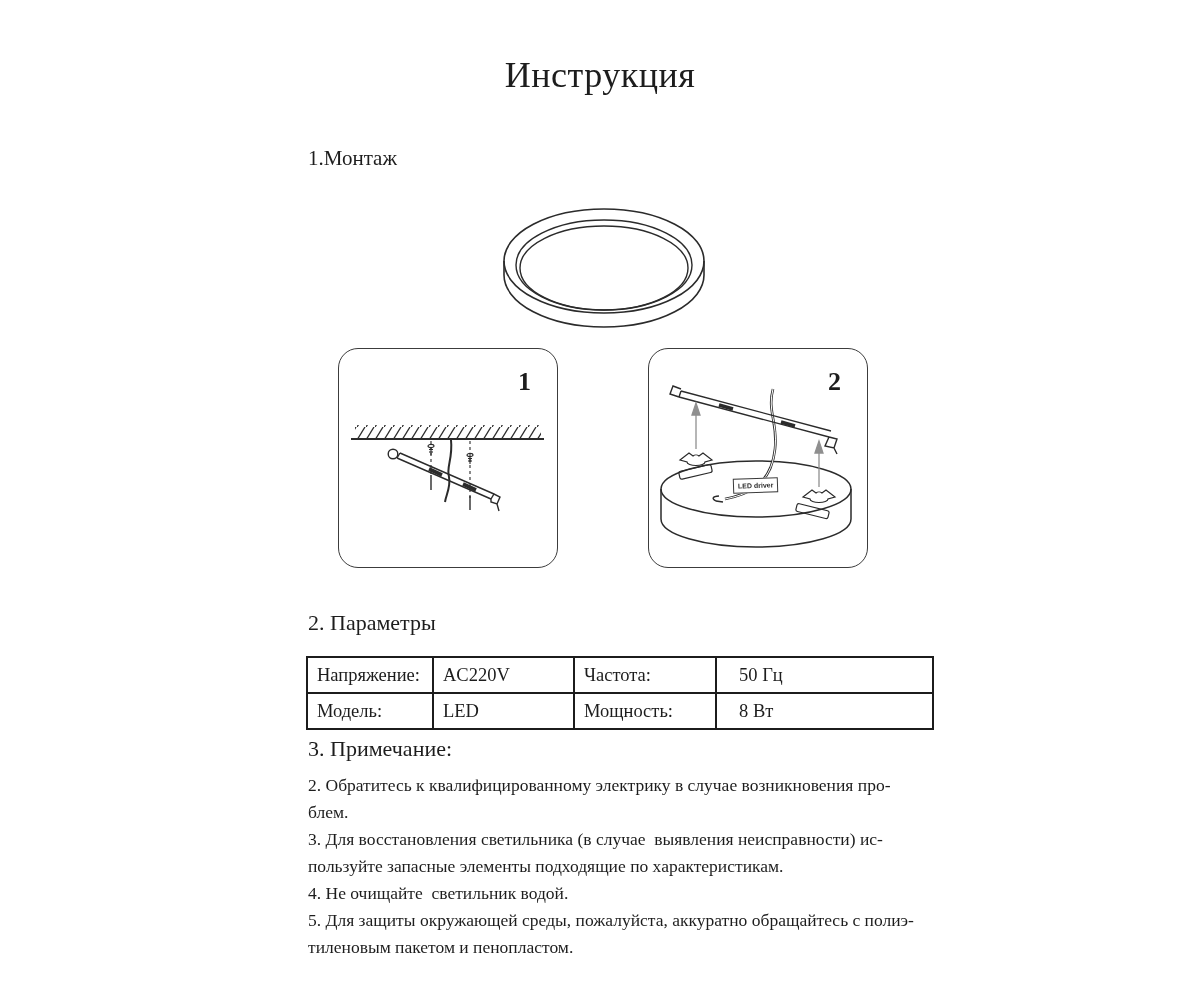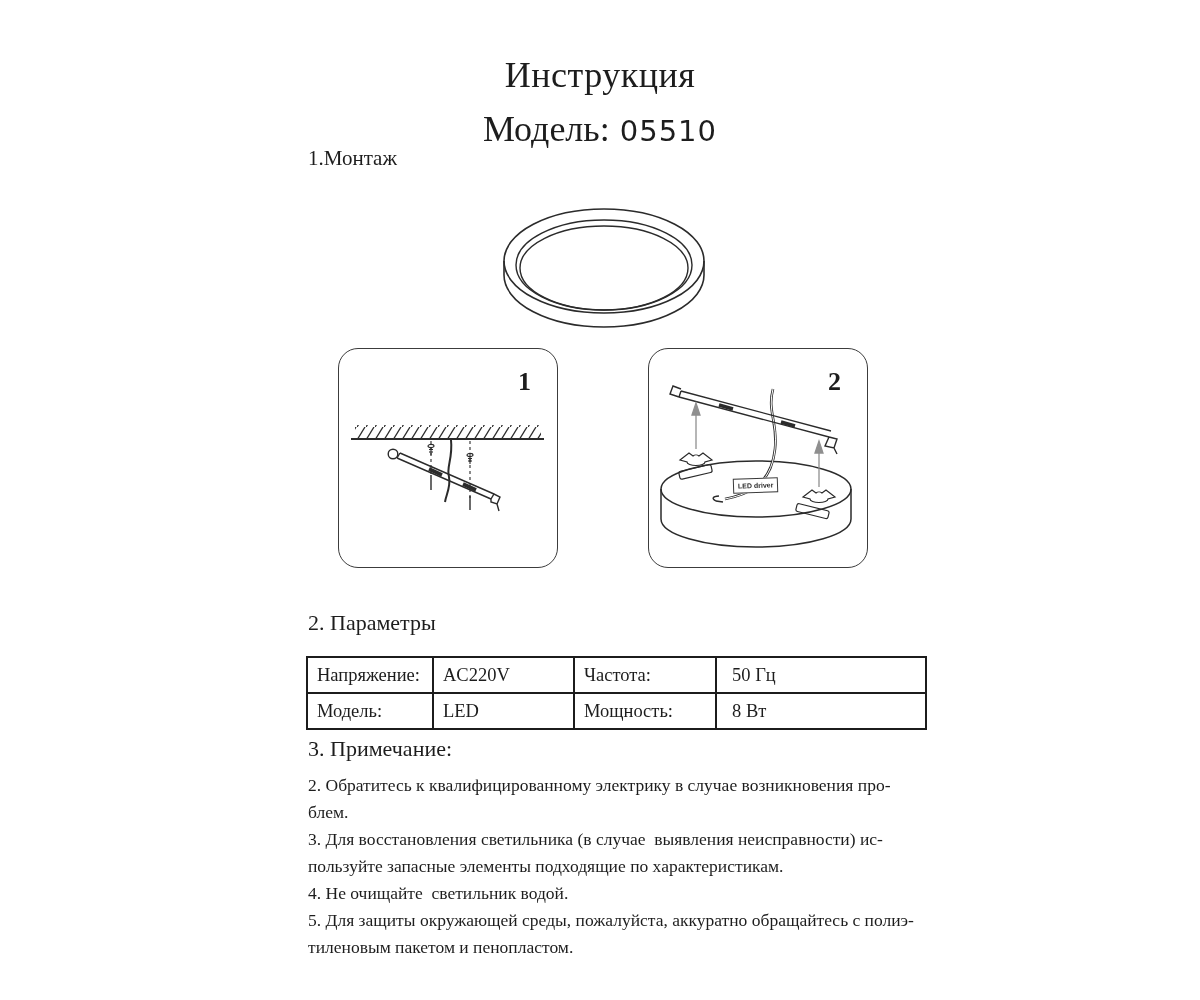--- a/index.html
+++ b/index.html
@@ -41,38 +41,35 @@
     position:absolute;left:306px;top:656px;border-collapse:collapse;
     table-layout:fixed;width:613px;font-family:Liberation Serif, serif;
   }
   .params-table td{
     border:2px solid #1c1c1c;height:34px;font-size:18.5px;
     padding:0 0 0 9px;vertical-align:middle;
   }
   .params-table td.c0{width:115px;}
   .params-table td.c1{width:130px;}
   .params-table td.c2{width:131px;}
-  .params-table td.c3{width:193px;padding-left:15px;}
+  .params-table td.c3{width:193px;padding-left:22px;}
   .notes{
     position:absolute;left:308px;top:772px;width:650px;
     font-size:17.5px;line-height:27px;
   }
   .note-item{white-space:pre-wrap;}
   svg .ln{stroke:#2b2b2b;fill:none;}
 </style>
 </head>
 <body>
 
 <div class="page">
 
   <div class="title">Инструкция</div>
 
-  <div class="model-line">
-    <span>Модель:</span><span class="model-value">05510</span>
-  </div>
 
   <div class="h-montage">1.Монтаж</div>
 
   <div class="lamp-figure">
     <svg width="252" height="152" viewBox="0 0 252 152">
       <path class="ln" stroke-width="1.6" d="M26,69 L26,83 A100,52 0 0 0 226,83 L226,69"></path>
       <ellipse class="ln" stroke-width="1.6" cx="126" cy="69" rx="100" ry="52"></ellipse>
       <ellipse class="ln" stroke-width="1.4" cx="126" cy="73" rx="88" ry="45"></ellipse>
       <ellipse class="ln" stroke-width="1.4" cx="126" cy="76" rx="84" ry="42"></ellipse>
     </svg>

